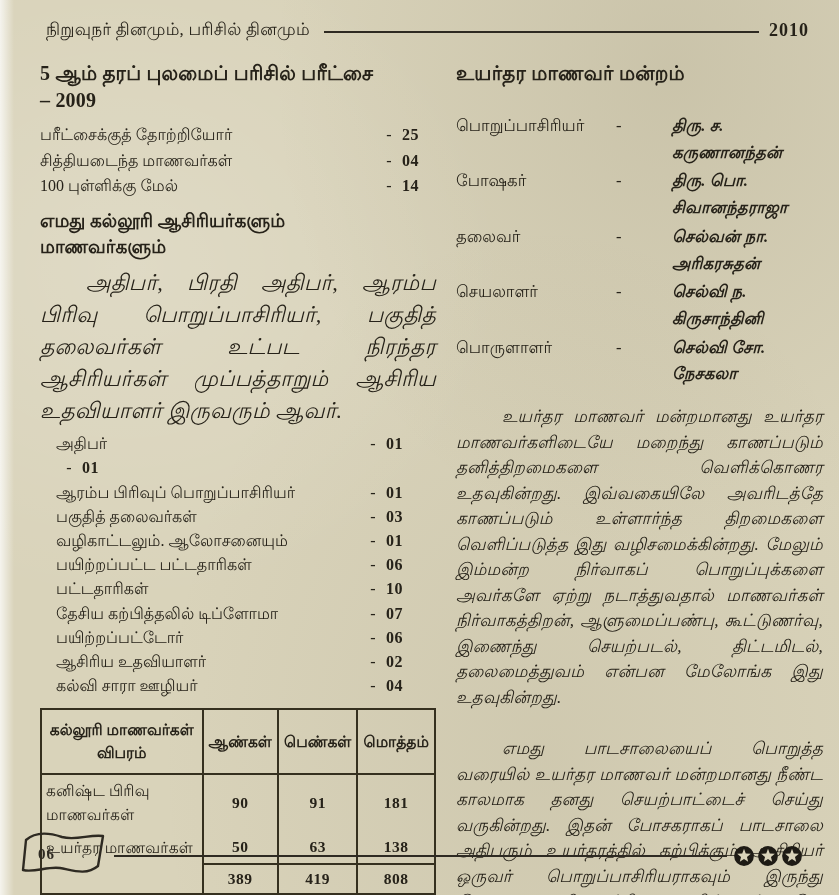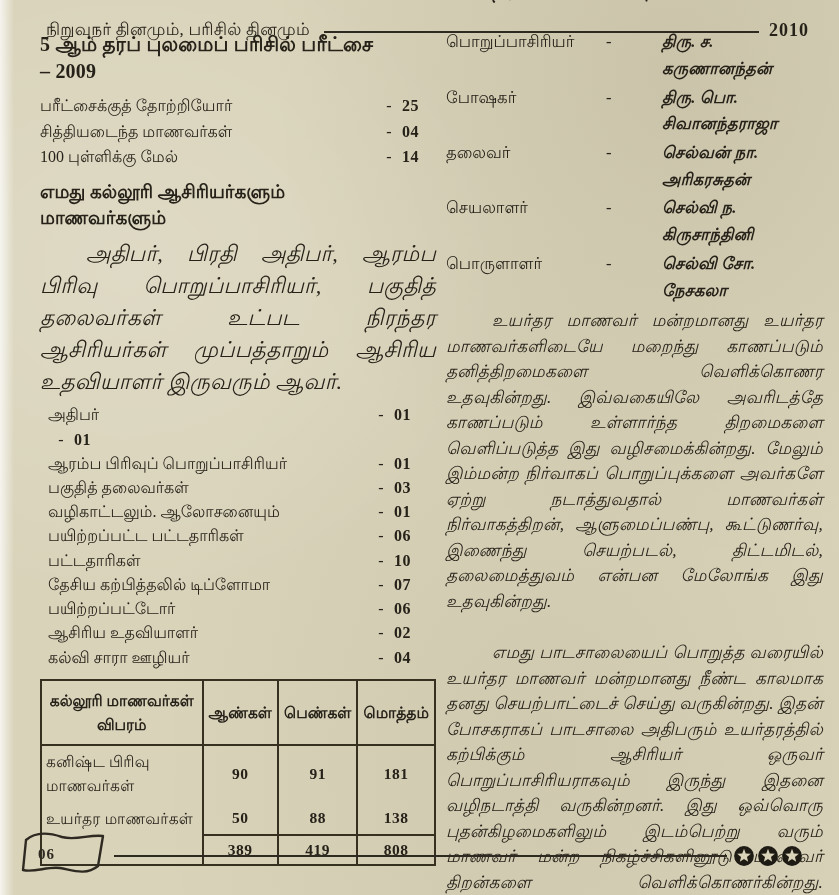--- a/index.html
+++ b/index.html
@@ -23,35 +23,35 @@
     position:absolute; top:20px; left:46px; right:30px;
     display:flex; align-items:center;
   }
   .hdr-title { font-size:17px; font-weight:normal; white-space:nowrap; letter-spacing:0.2px; }
   .hdr-rule { flex:1; height:0; border-top:2.5px solid #2e2a22; margin:2px 10px 0 14px; }
   .hdr-year { font-size:18px; font-weight:bold; letter-spacing:1px; }
 
   
   .columns {
     position:absolute; top:52px; left:40px; right:16px; bottom:58px;
-    display:flex; gap:10px;align-items:center;
+    display:flex; gap:20px;
   }
   .col-left  { width:396px; flex:none; }
   .col-right { flex:1; }
 
   h1.sec-title { font-size:20px; font-weight:bold; line-height:1.35; margin:8px 0 8px; letter-spacing:0.2px; }
   h2.sub-title { font-size:18.5px; font-weight:bold; line-height:1.4; margin:10px 0 6px; }
 
   
   .kv-row { display:flex; align-items:baseline; font-size:16px; line-height:1.6; }
   .kv-label { flex:1;font-family:Liberation Serif, serif; }
   .kv-dash  { width:26px; text-align:center; }
   .kv-value { width:34px; text-align:left; font-weight:600; letter-spacing:0.5px; }
   .stats { margin:2px 0 4px; }
-  .staff-list { margin:6px 8px 10px; }
+  .staff-list { margin:6px 16px 10px; }
   .staff-list .kv-row { line-height:1.42; margin-bottom:1.5px; }
 
   .body-par {
     font-size:22px; font-style:italic; line-height:1.46;
     text-align:justify; text-indent:46px; letter-spacing:0.2px;
   }
   .col-left .body-par { margin:6px 0 4px; }
 
   
   table.students-table {
@@ -73,21 +73,21 @@
   .students-table tr.totals td.num { border-top:2px solid #35301f; }
   .students-table th.c-label, .students-table td.c-label { width:41%; }
 
   
   .officers { margin:26px 0 4px; }
   .officer-row { display:flex; align-items:baseline; font-size:16.5px; line-height:1.62; margin-bottom:2px; }
   .officer-role { width:160px; flex:none; }
   .officer-dash { width:56px; flex:none; }
   .officer-name { font-weight:bold; font-style:italic; letter-spacing:0.2px; }
   .col-right .body-par { font-size:17px; line-height:1.5; }
-  .col-right .par1 { margin-top:4px; }
+  .col-right .par1 { margin-top:16px; }
   .col-right .par2 { margin-top:26px; }
 
   
   .ftr { position:absolute; left:0; right:0; bottom:8px; height:64px; }
   .ftr-flag { position:absolute; left:16px; top:4px; }
   .ftr-rule { position:absolute; left:114px; right:112px; top:32px; border-top:2px solid #2e2a22; }
   .ftr-stars { position:absolute; right:36px; top:22px; display:flex; gap:2px; }
 </style>
 </head>
 <body>
@@ -203,21 +203,21 @@
         <tbody>
           <tr class="r-tall">
             <td class="c-label">கனிஷ்ட பிரிவு மாணவர்கள்</td>
             <td class="num">90</td>
             <td class="num">91</td>
             <td class="num">181</td>
           </tr>
           <tr class="r-short">
             <td class="c-label">உயர்தர மாணவர்கள்</td>
             <td class="num">50</td>
-            <td class="num">88</td>
+            <td class="num">63</td>
             <td class="num">138</td>
           </tr>
           <tr class="totals">
             <td class="c-label"></td>
             <td class="num">389</td>
             <td class="num">419</td>
             <td class="num">808</td>
           </tr>
         </tbody>
       </table>

